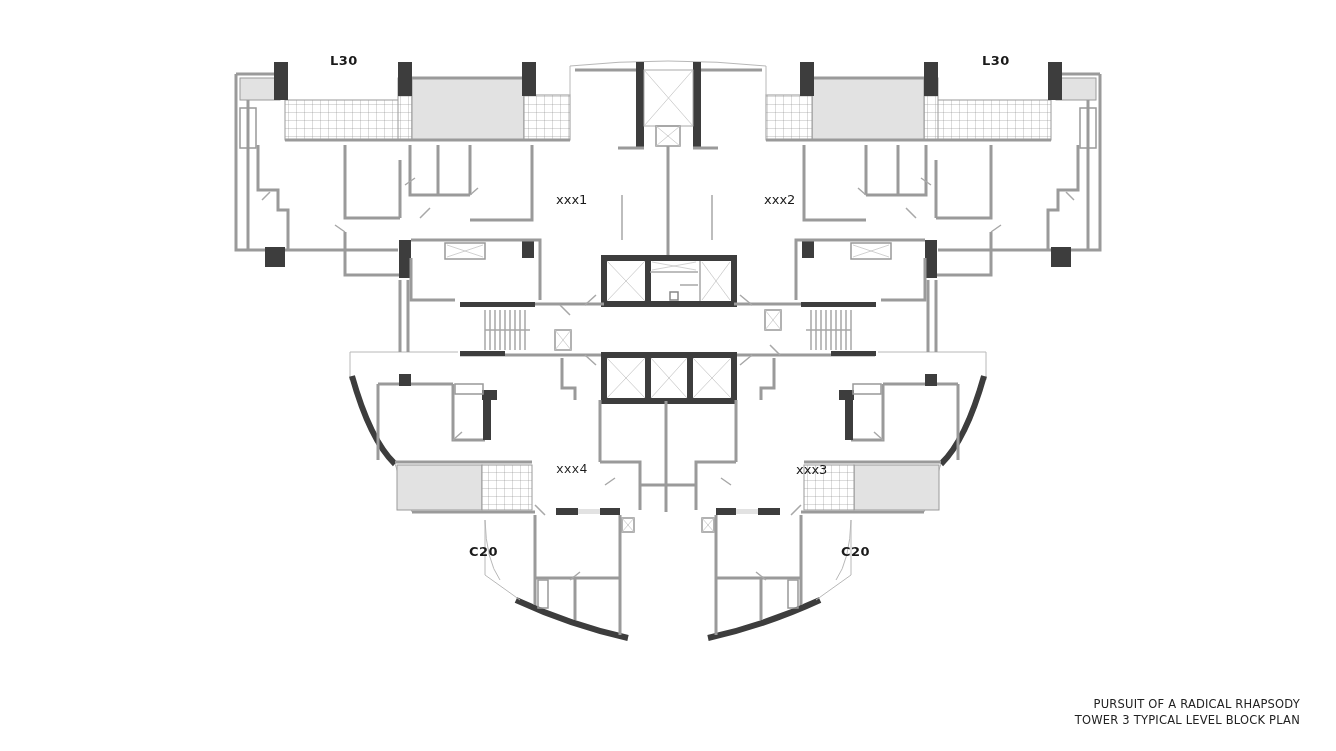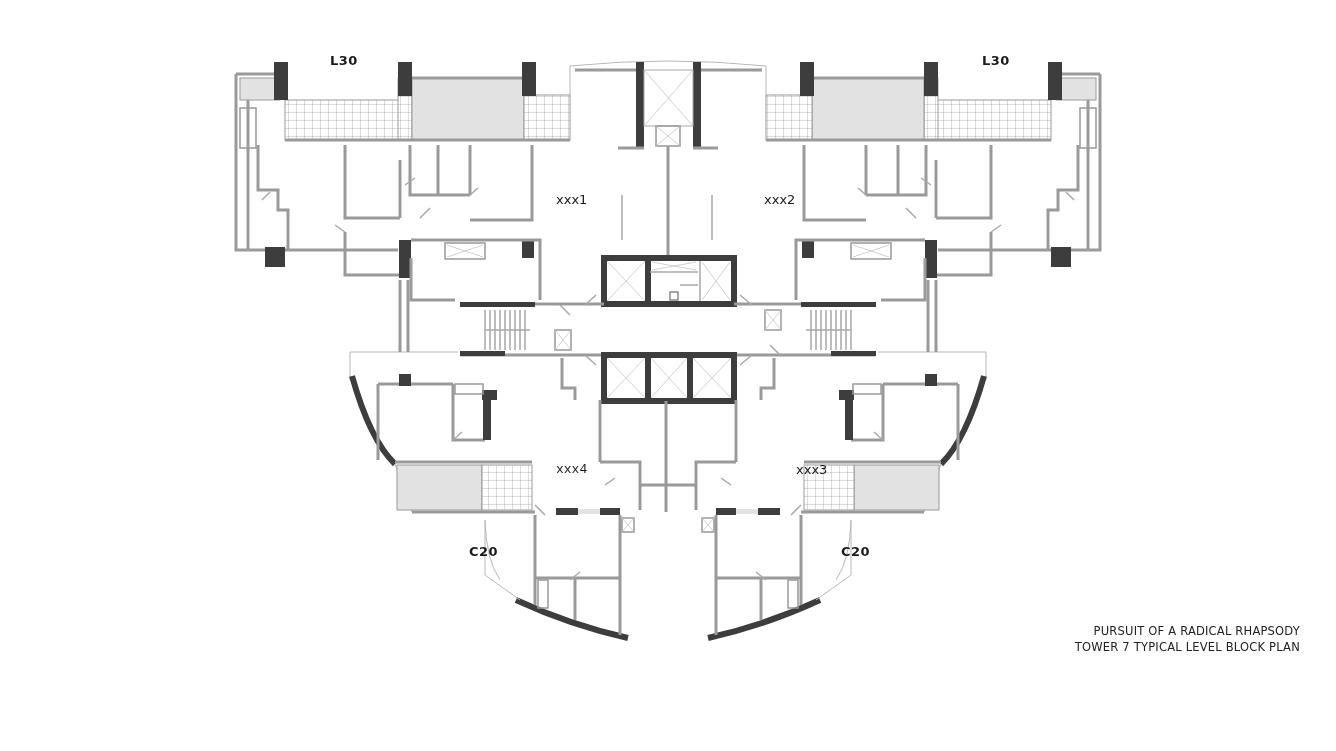--- a/index.html
+++ b/index.html
@@ -1,21 +1,21 @@
 <!DOCTYPE html>
 <html><head>
 <meta charset="utf-8">
 <style>
   html,body{margin:0;padding:0;background:#ffffff;}
   body{width:1336px;height:751px;position:relative;overflow:hidden;font-family:"DejaVu Sans","Liberation Sans",sans-serif;}
   #plan{position:absolute;left:0;top:0;width:1336px;height:751px;}
   .lbl{position:absolute;font-family:"DejaVu Sans",sans-serif;color:#1a1a1a;white-space:nowrap;}
   .unit-type{font-size:13px;font-weight:bold;letter-spacing:0.5px;}
   .unit-no{font-size:13px;}
-  .caption{position:absolute;right:36px;top:623px;text-align:right;font-family:"DejaVu Sans",sans-serif;font-size:11.5px;line-height:16px;color:#222;letter-spacing:0.2px;}
+  .caption{position:absolute;right:36px;top:696px;text-align:right;font-family:"DejaVu Sans",sans-serif;font-size:11.5px;line-height:16px;color:#222;letter-spacing:0.2px;}
   .w{fill:none;stroke:#9a9a9a;stroke-width:3;}
   .wt{fill:none;stroke:#a8a8a8;stroke-width:1.5;}
   .col{fill:#3d3d3d;}
   .core{fill:none;stroke:#3d3d3d;stroke-width:6;}
   .terr{fill:#e2e2e2;stroke:#9a9a9a;stroke-width:1;}
   .x{stroke:#c7c7c7;stroke-width:0.8;fill:none;}
   .glass{fill:none;stroke:#b8b8b8;stroke-width:1;}
   .curve{fill:none;stroke:#3d3d3d;stroke-width:6;}
 </style>
 </head>
@@ -203,14 +203,14 @@
 <div class="lbl unit-type" style="left:469px;top:544px;">C20</div>
 <div class="lbl unit-type" style="left:841px;top:544px;">C20</div>
 
 <div class="lbl unit-no" style="left:556px;top:192px;">xxx1</div>
 <div class="lbl unit-no" style="left:764px;top:192px;">xxx2</div>
 <div class="lbl unit-no" style="left:556px;top:462px;font-family:Liberation Mono, monospace;">xxx4</div>
 <div class="lbl unit-no" style="left:796px;top:462px;">xxx3</div>
 
 <div class="caption">
   <div>PURSUIT OF A RADICAL RHAPSODY</div>
-  <div>TOWER 7 TYPICAL LEVEL BLOCK PLAN</div>
+  <div>TOWER 3 TYPICAL LEVEL BLOCK PLAN</div>
 </div>
 
 </body></html>

